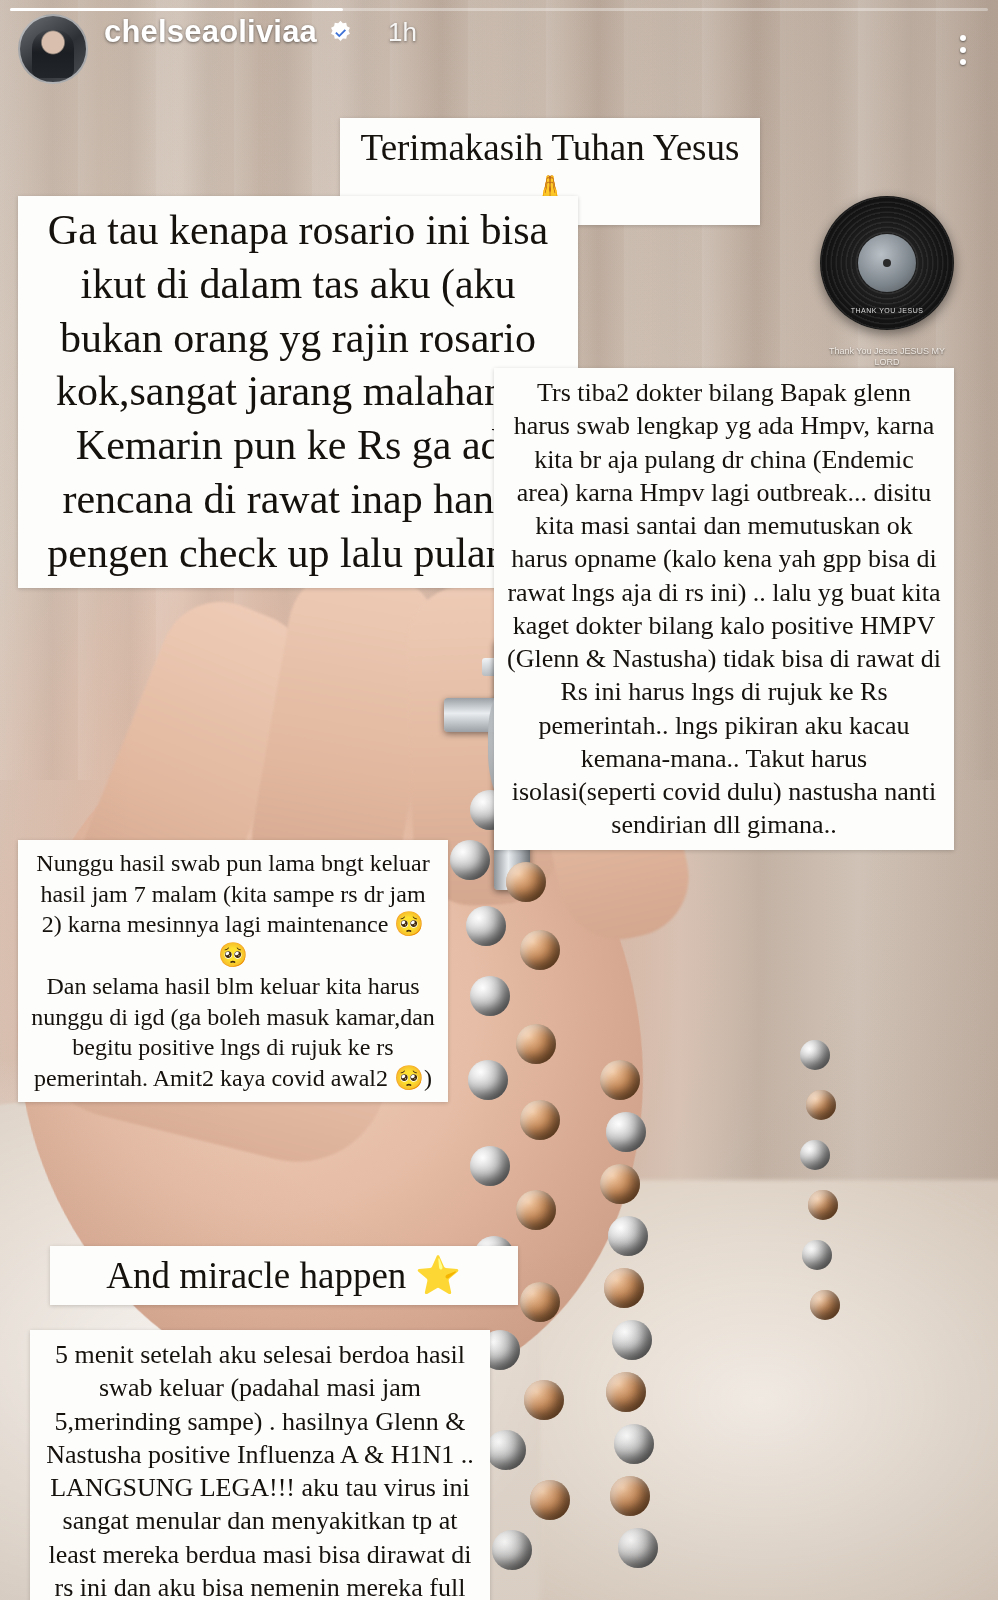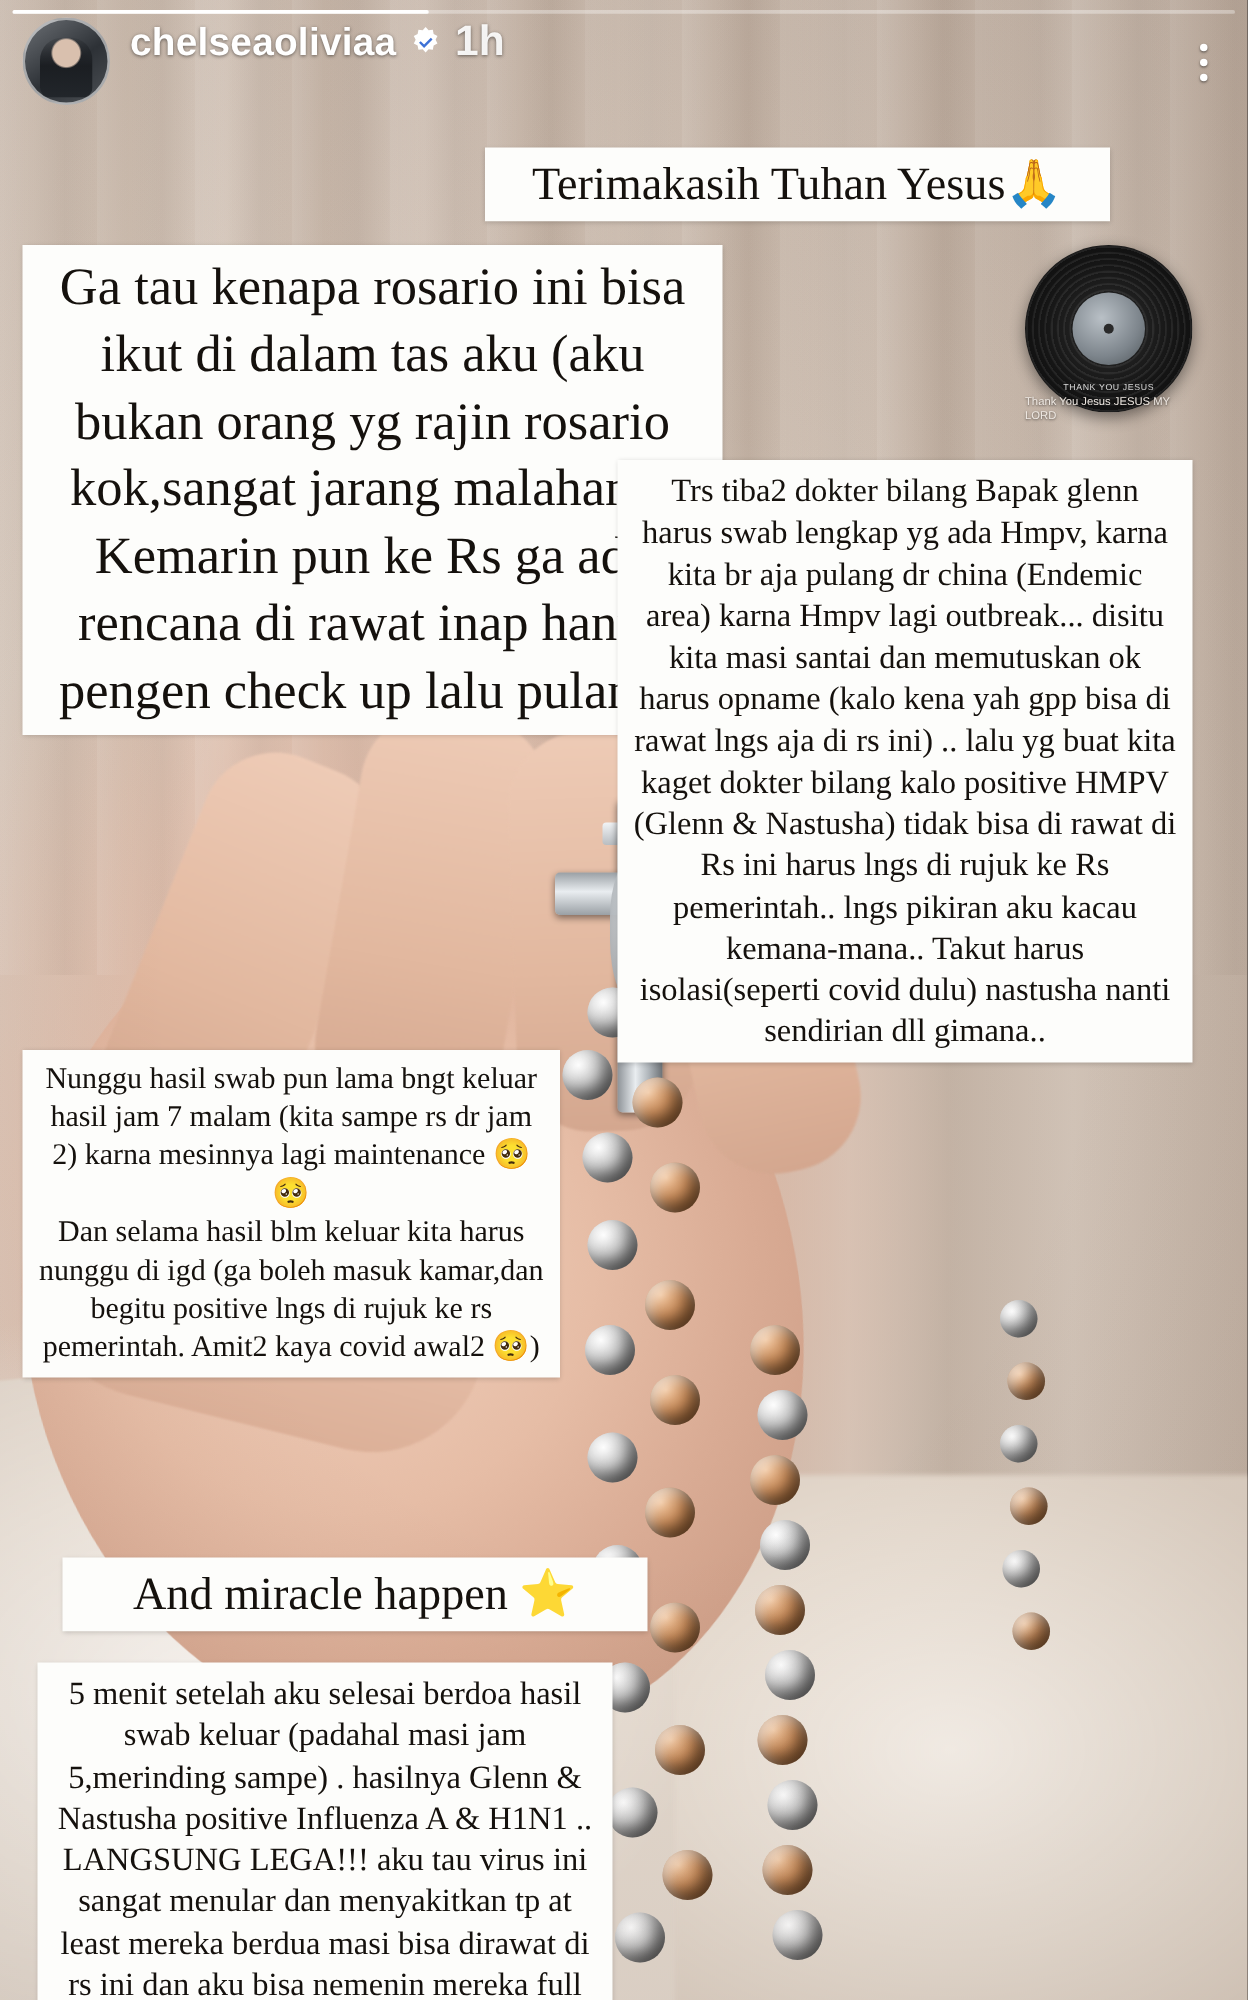--- a/index.html
+++ b/index.html
@@ -165,21 +165,21 @@
     border-radius: 18px 18px 8px 8px;
   }
   .head-meta { margin-left: 16px; color: #fff; }
   .name-row { display: flex; align-items: center; gap: 10px; }
   .username {
     font-size: 31px; font-weight: 700; color: #fff; letter-spacing: .2px;
   }
   .verified {
     width: 27px; height: 27px; flex: 0 0 auto;
   }
-  .time { font-size: 34px; color: rgba(255,255,255,0.92); margin-left: 0; font-weight: bold; }
+  .time { font-size: 26px; color: rgba(255,255,255,0.92); margin-left: 24px; }
   .music-row {
     display: flex; align-items: center; gap: 10px; margin-top: 4px; margin-left: 26px;
   }
   .music-icon { display: flex; align-items: flex-end; gap: 3px; height: 22px; }
   .music-icon i { display: block; width: 4px; background: #fff; border-radius: 2px; }
   .music-icon i:nth-child(1) { height: 11px; }
   .music-icon i:nth-child(2) { height: 20px; }
   .music-icon i:nth-child(3) { height: 8px; }
   .music-text {
     font-size: 26px; color: #fff; font-weight: 400; white-space: nowrap;
@@ -202,24 +202,23 @@
     font-family: "Liberation Serif", serif;
     line-height: 1.28;
     padding: 5px 10px;
     box-sizing: border-box;
     box-shadow: 0 1px 4px rgba(0,0,0,0.18);
     white-space: pre-line;
   }
   .cap.center { text-align: center; }
 
   #cap-title {
-    left: 340px; top: 118px; width: 500px;
+    left: 340px; top: 118px; width: 420px;
     font-size: 37px; padding: 6px 14px;
     text-align: center;
-    margin-left: 48px;
   }
   #cap-1 {
     left: 18px; top: 196px; width: 560px;
     font-size: 42px; text-align: center; padding: 8px 12px;
   }
   #cap-2 {
     left: 494px; top: 368px; width: 460px;
     font-size: 26px; text-align: center; padding: 8px 12px;
   }
   #cap-3 {
@@ -262,22 +261,22 @@
   .vinyl .label:after {
     content: "";
     position: absolute; left: 50%; top: 50%; transform: translate(-50%,-50%);
     width: 8px; height: 8px; border-radius: 50%; background: #2a2a2a;
   }
   .vinyl .cover-text {
     position: absolute; left: 0; right: 0; bottom: 16px;
     text-align: center; font-size: 7px; color: #d8d8d8; letter-spacing: .5px;
   }
   .vinyl-caption {
-    position: absolute; left: 820px; top: 316px; width: 134px;
-    text-align: left; font-size: 9px; color: #efe9e3;
+    position: absolute; left: 820px; top: 346px; width: 134px;
+    text-align: center; font-size: 9px; color: #efe9e3;
     text-shadow: 0 1px 2px rgba(0,0,0,.6);
     line-height: 1.25;
   }
 </style>
 </head>
 <body>
 
 <div id="story">
 
   <div class="bg"></div>

